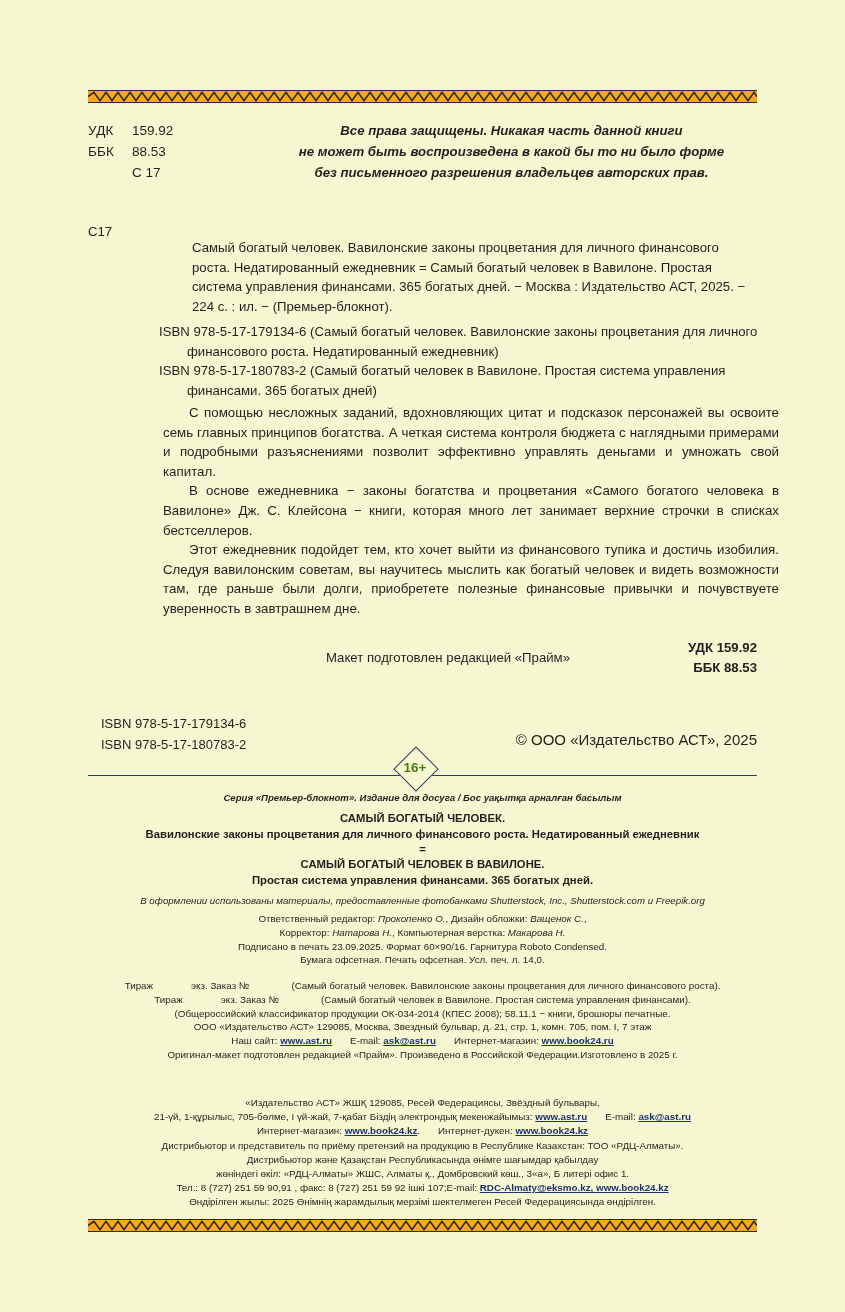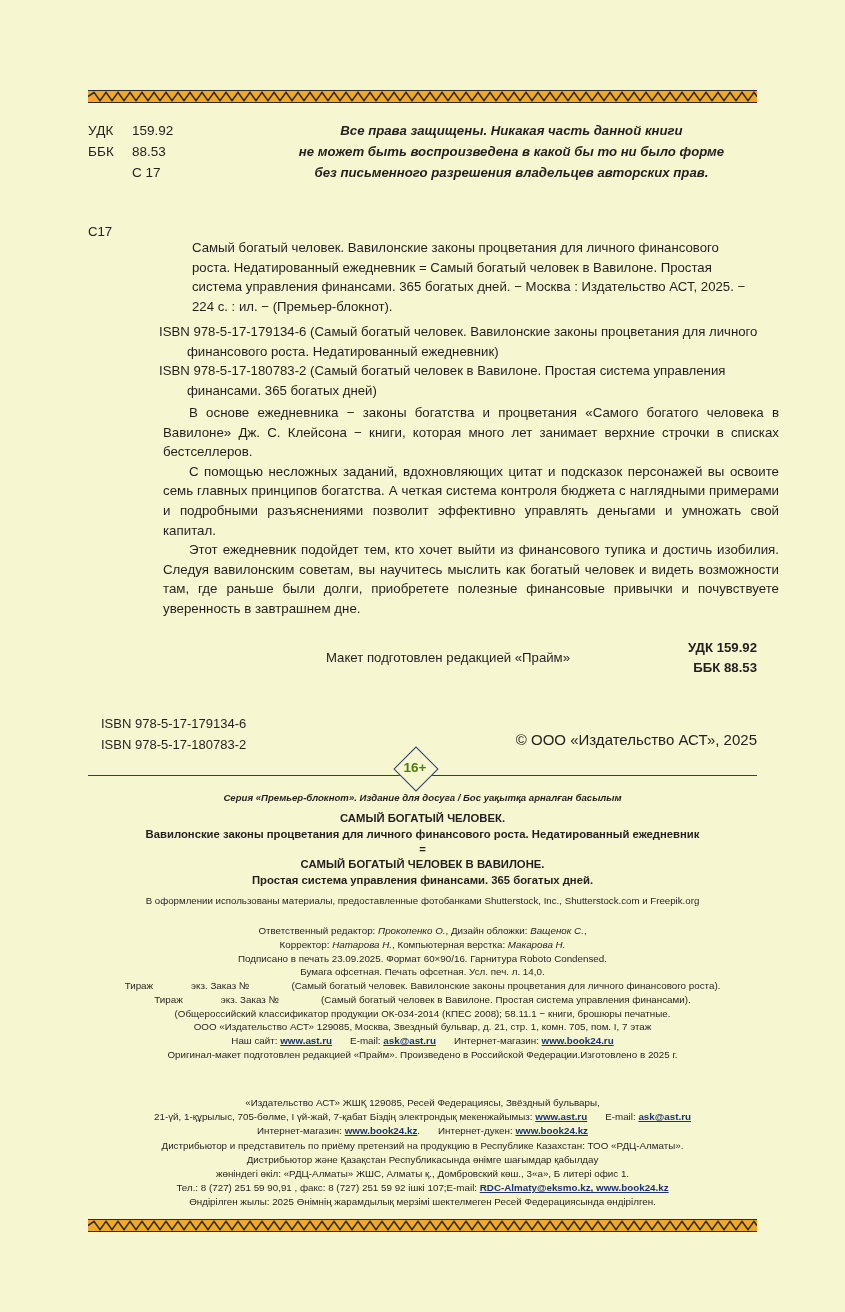--- a/index.html
+++ b/index.html
@@ -227,24 +227,25 @@
     font-weight: 700;
     font-size: 11.3px;
     line-height: 16px;
   }
   .imprint .eq {
     font-weight: 700;
     font-size: 11.3px;
     line-height: 14px;
   }
   .imprint .credit-italic {
+    font-style: italic;
     font-size: 9.7px;
     line-height: 15px;
     margin-top: 5px;
-    margin-bottom: 16px;
+    margin-bottom: 4px;
   }
   .imprint .line {
     font-size: 9.8px;
     line-height: 13.8px;
   }
   .imprint .line em {
     font-style: italic;
   }
   .lnk {
     color: #1c3473;
@@ -318,22 +319,22 @@
       <p>Самый богатый человек. Вавилонские законы процветания для личного финансового роста. Недатированный ежедневник = Самый богатый человек в Вавилоне. Простая система управления финансами. 365 богатых дней. − Москва : Издательство АСТ, 2025. − 224 с. : ил. − (Премьер-блокнот).</p>
     </div>
   </div>
 
   <div class="isbn-block">
     <p>ISBN 978-5-17-179134-6 (Самый богатый человек. Вавилонские законы процветания для личного финансового роста. Недатированный ежедневник)</p>
     <p>ISBN 978-5-17-180783-2 (Самый богатый человек в Вавилоне. Простая система управления финансами. 365 богатых дней)</p>
   </div>
 
   <div class="annot">
+    <p>С помощью несложных заданий, вдохновляющих цитат и подсказок персонажей вы освоите семь главных принципов богатства. А четкая система контроля бюджета с наглядными примерами и подробными разъяснениями позволит эффективно управлять деньгами и умножать свой капитал.</p>
     <p>В основе ежедневника − законы богатства и процветания «Самого богатого человека в Вавилоне» Дж. С. Клейсона − книги, которая много лет занимает верхние строчки в списках бестселлеров.</p>
-    <p>С помощью несложных заданий, вдохновляющих цитат и подсказок персонажей вы освоите семь главных принципов богатства. А четкая система контроля бюджета с наглядными примерами и подробными разъяснениями позволит эффективно управлять деньгами и умножать свой капитал.</p>
     <p>Этот ежедневник подойдет тем, кто хочет выйти из финансового тупика и достичь изобилия. Следуя вавилонским советам, вы научитесь мыслить как богатый человек и видеть возможности там, где раньше были долги, приобретете полезные финансовые привычки и почувствуете уверенность в завтрашнем дне.</p>
   </div>
 
   <div class="maket">
     <div class="maket-center">Макет подготовлен редакцией «Прайм»</div>
     <div class="maket-codes">
       <div>УДК 159.92</div>
       <div>ББК 88.53</div>
     </div>
   </div>

